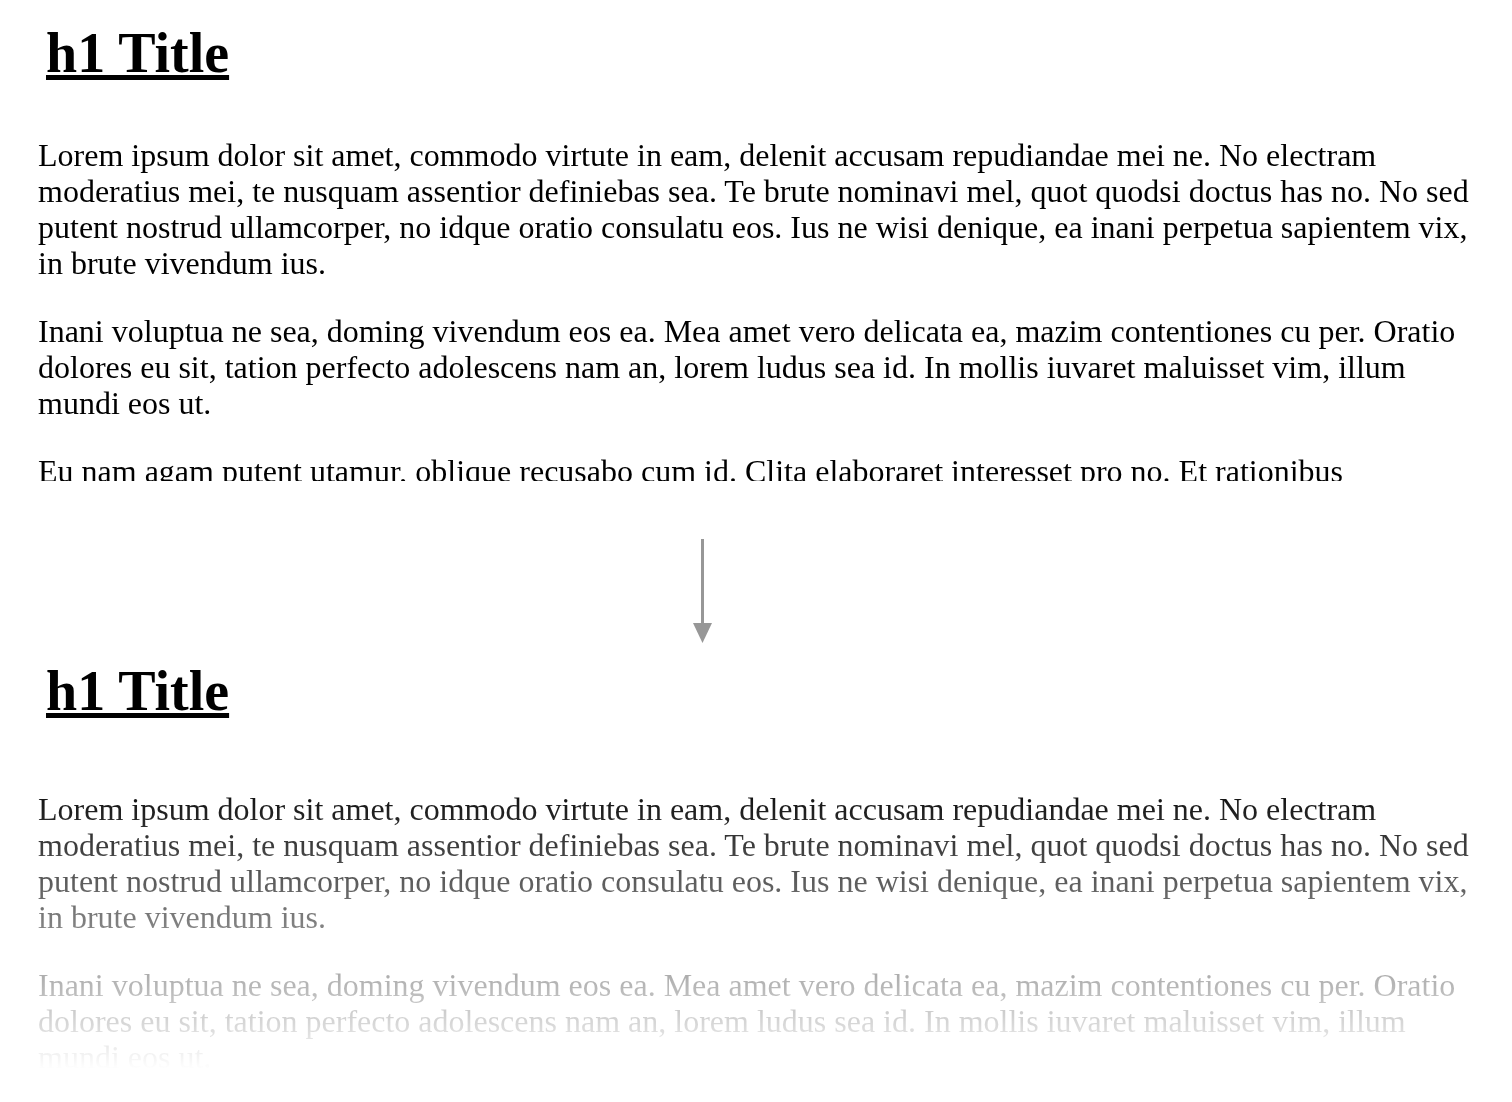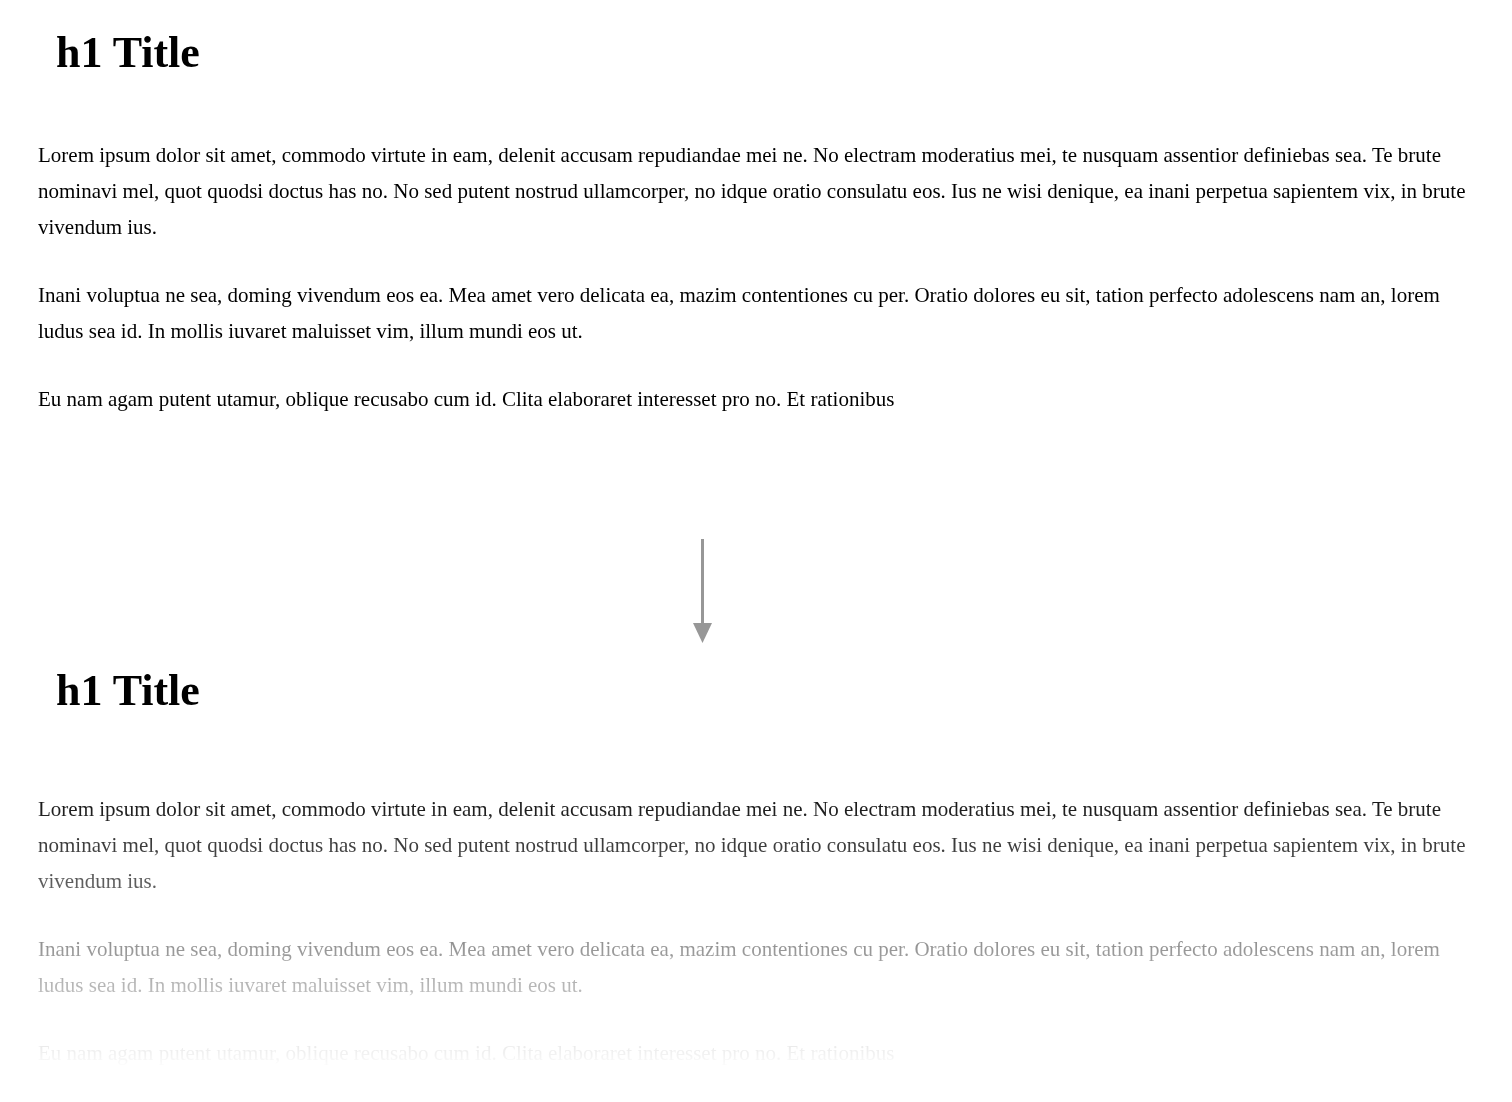--- a/index.html
+++ b/index.html
@@ -14,27 +14,28 @@
     background: #ffffff;
     overflow: hidden;
     color: #000000;
     font-family: "Liberation Serif", "DejaVu Serif", serif;
   }
   .block {
     box-sizing: border-box;
     padding: 0 38px;
   }
   .block h1 {
-    font-size: 44px;
+    font-size: 56px;
     line-height: 74px;
     font-weight: bold;
-    margin: 0 0 47px 18px;
+    margin: 0 0 47px 8px;
+    text-decoration: underline;
   }
   .plist p {
-    font-size: 21px;
+    font-size: 32px;
     line-height: 36px;
     margin: 16px 0 32px 0;
   }
   
   #block-before {
     height: 481px;
     padding-top: 16px;
     overflow: hidden;
   }
   

